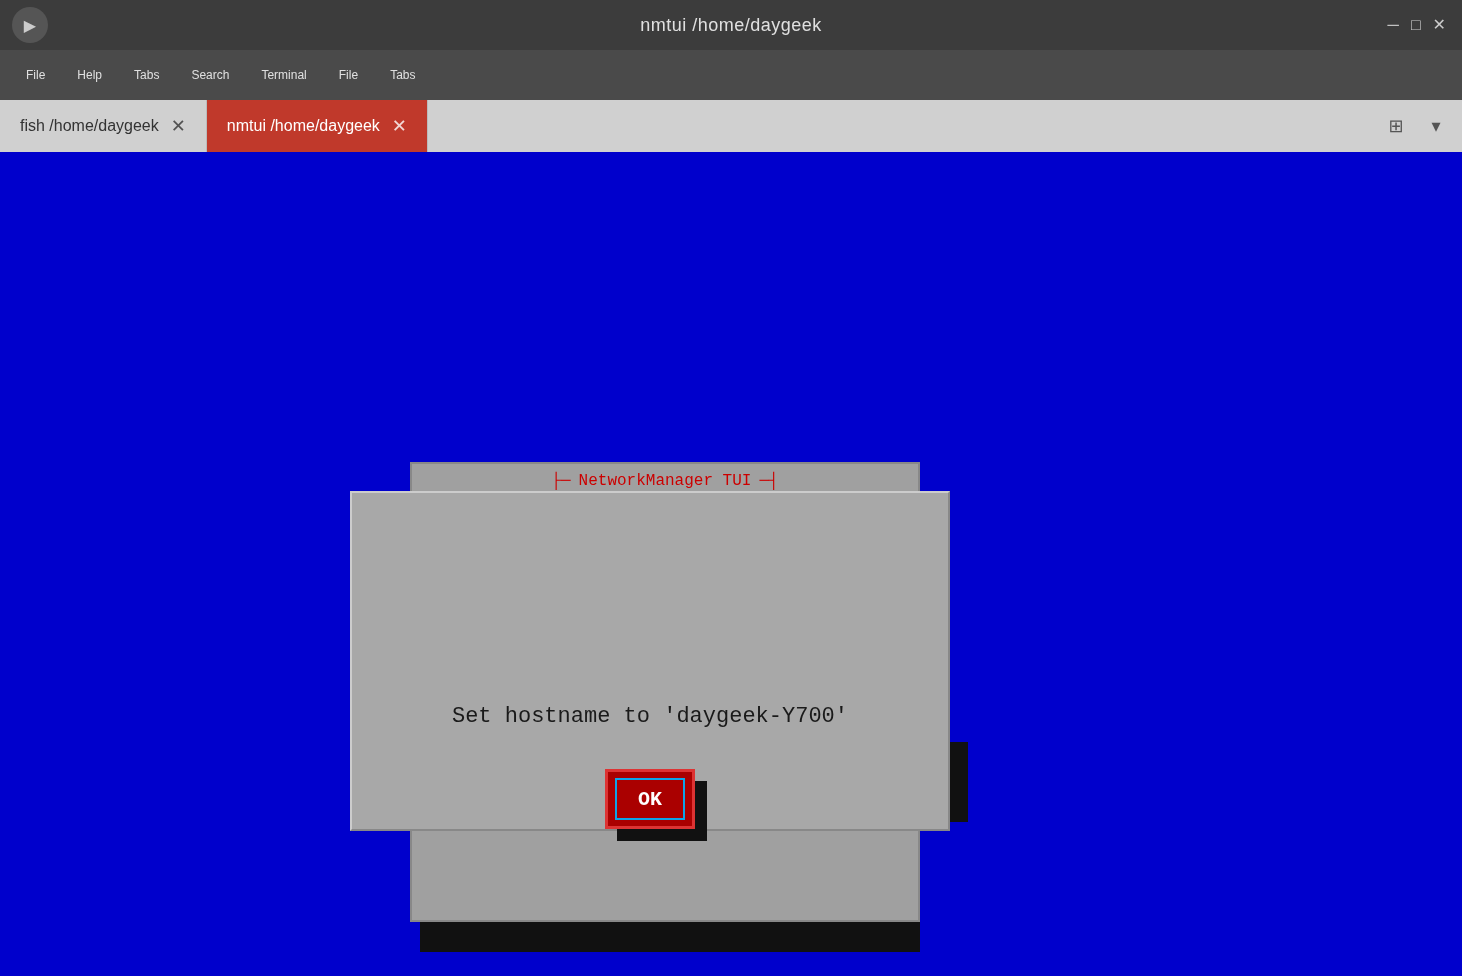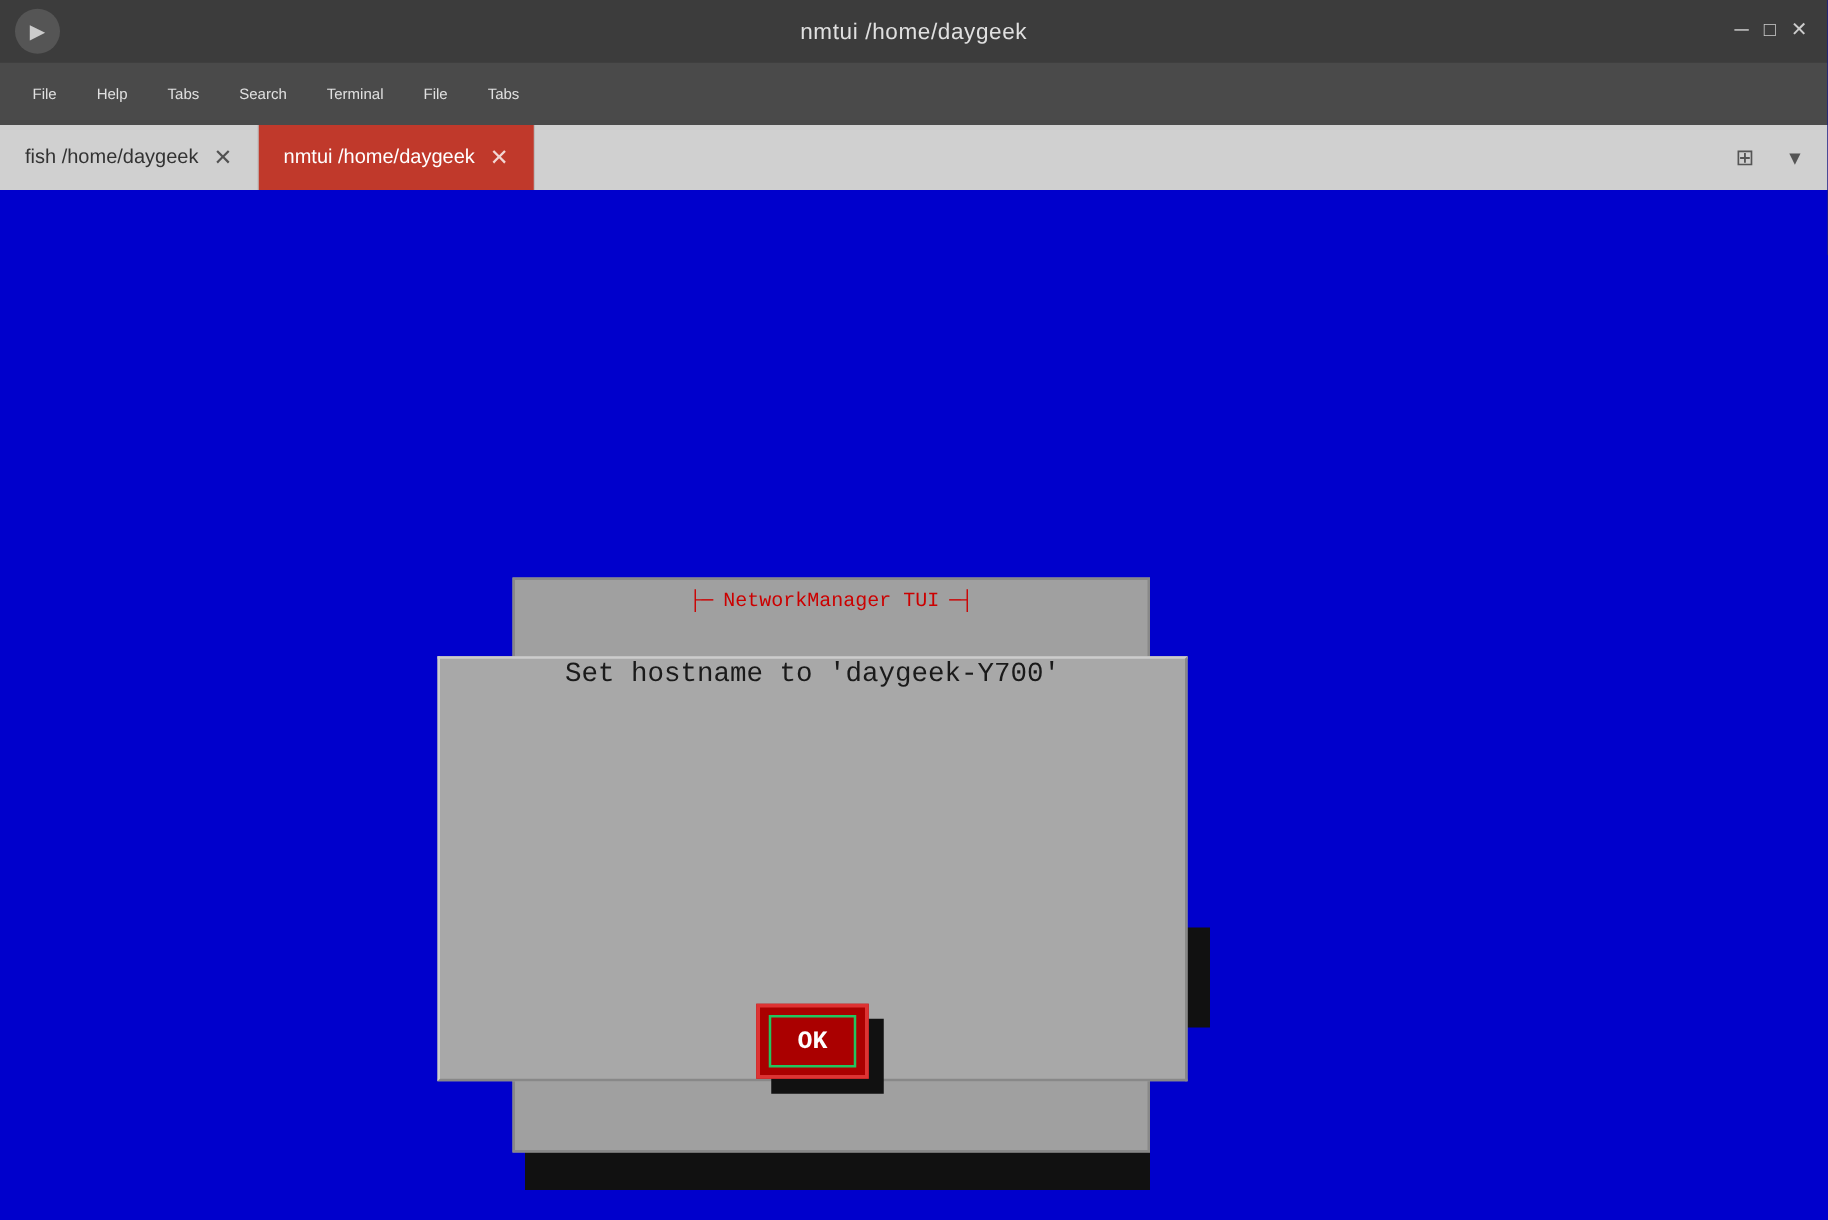--- a/index.html
+++ b/index.html
@@ -182,31 +182,31 @@
       top: 590px;
       width: 340px;
       height: 80px;
       background: #111;
     }
 
     
     .dialog {
       position: absolute;
       left: 350px;
-      top: 373px;
+      top: 339px;
       width: 600px;
       height: 340px;
       background: #a8a8a8;
       border: 2px solid #888;
       border-top: 2px solid #ccc;
       border-left: 2px solid #ccc;
       display: flex;
       flex-direction: column;
       align-items: center;
-      justify-content: space-between;
+      justify-content: flex-end;
       gap: 40px;
     }
 
     .dialog-message {
       font-family: 'Courier New', monospace;
       font-size: 22px;
       color: #1a1a1a;
       text-align: center;
     }
 
@@ -233,21 +233,21 @@
       display: flex;
       align-items: center;
       justify-content: center;
       cursor: pointer;
       z-index: 1;
     }
 
     .ok-btn-inner {
       width: 70px;
       height: 42px;
-      border: 2px solid #22c55e;
+      border: 2px solid #0ea5e9;
       display: flex;
       align-items: center;
       justify-content: center;
     }
 
     .ok-btn-label {
       font-family: 'Courier New', monospace;
       font-size: 20px;
       color: #ffffff;
       font-weight: bold;

